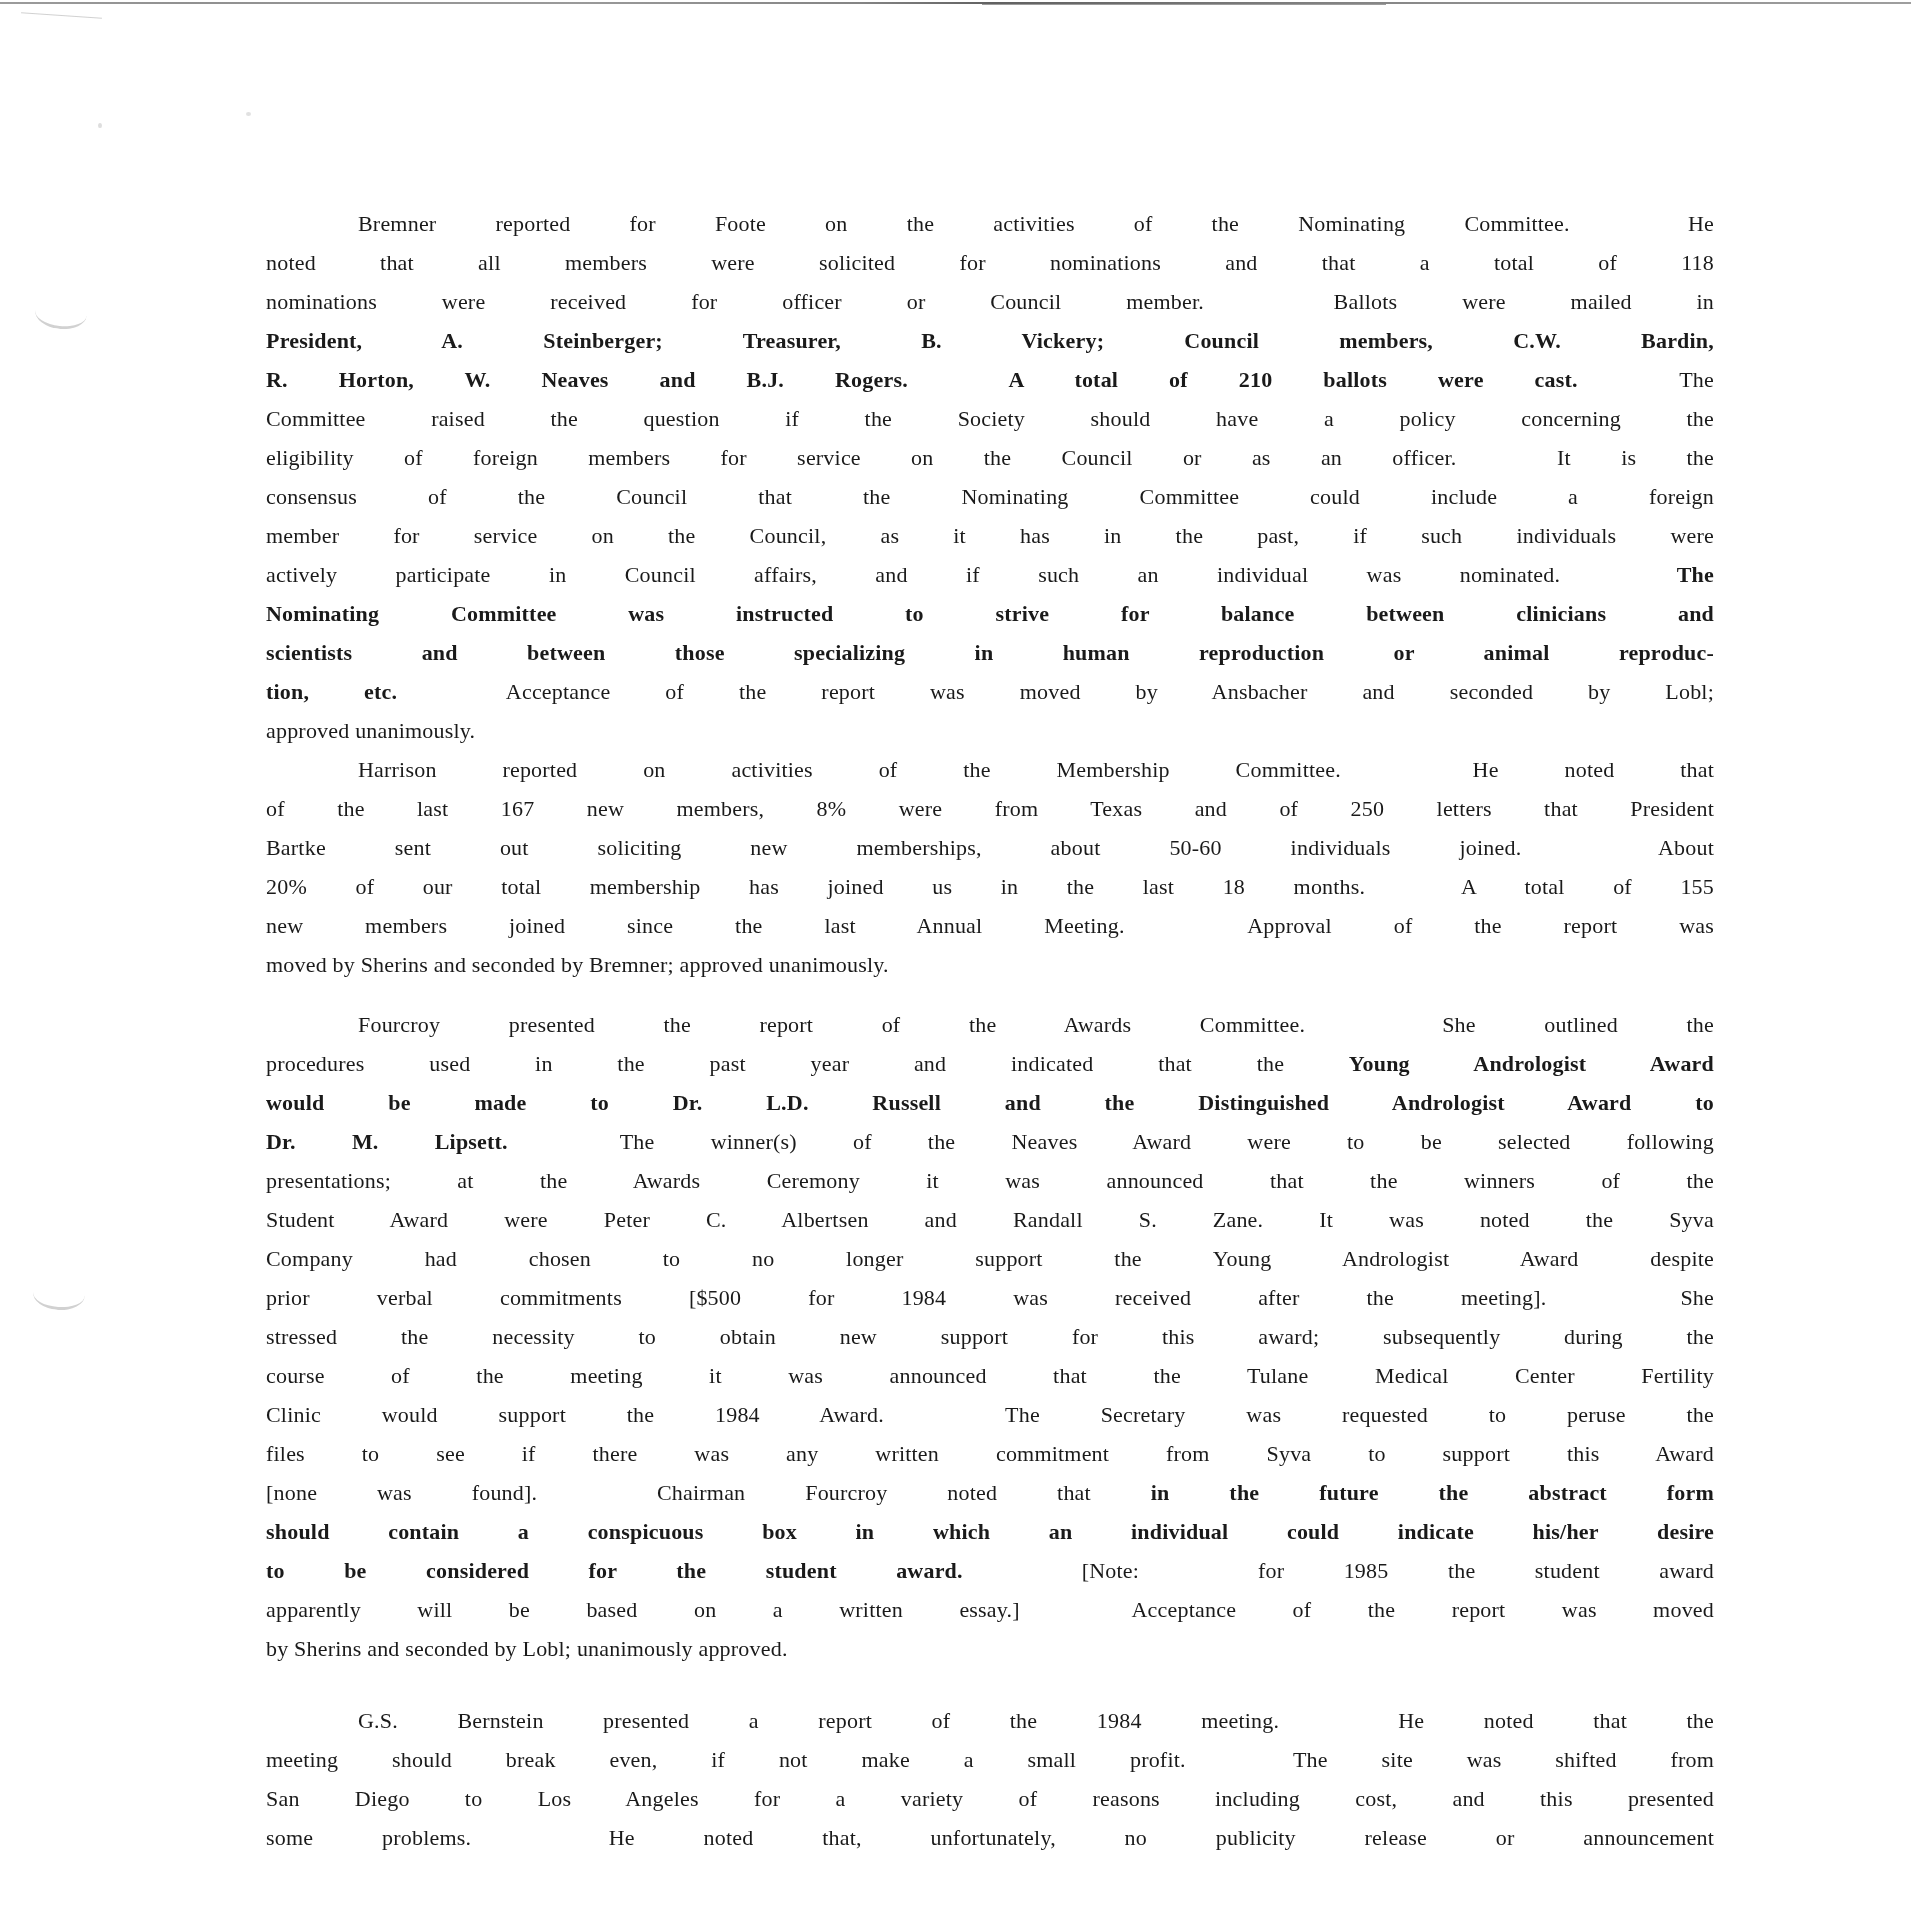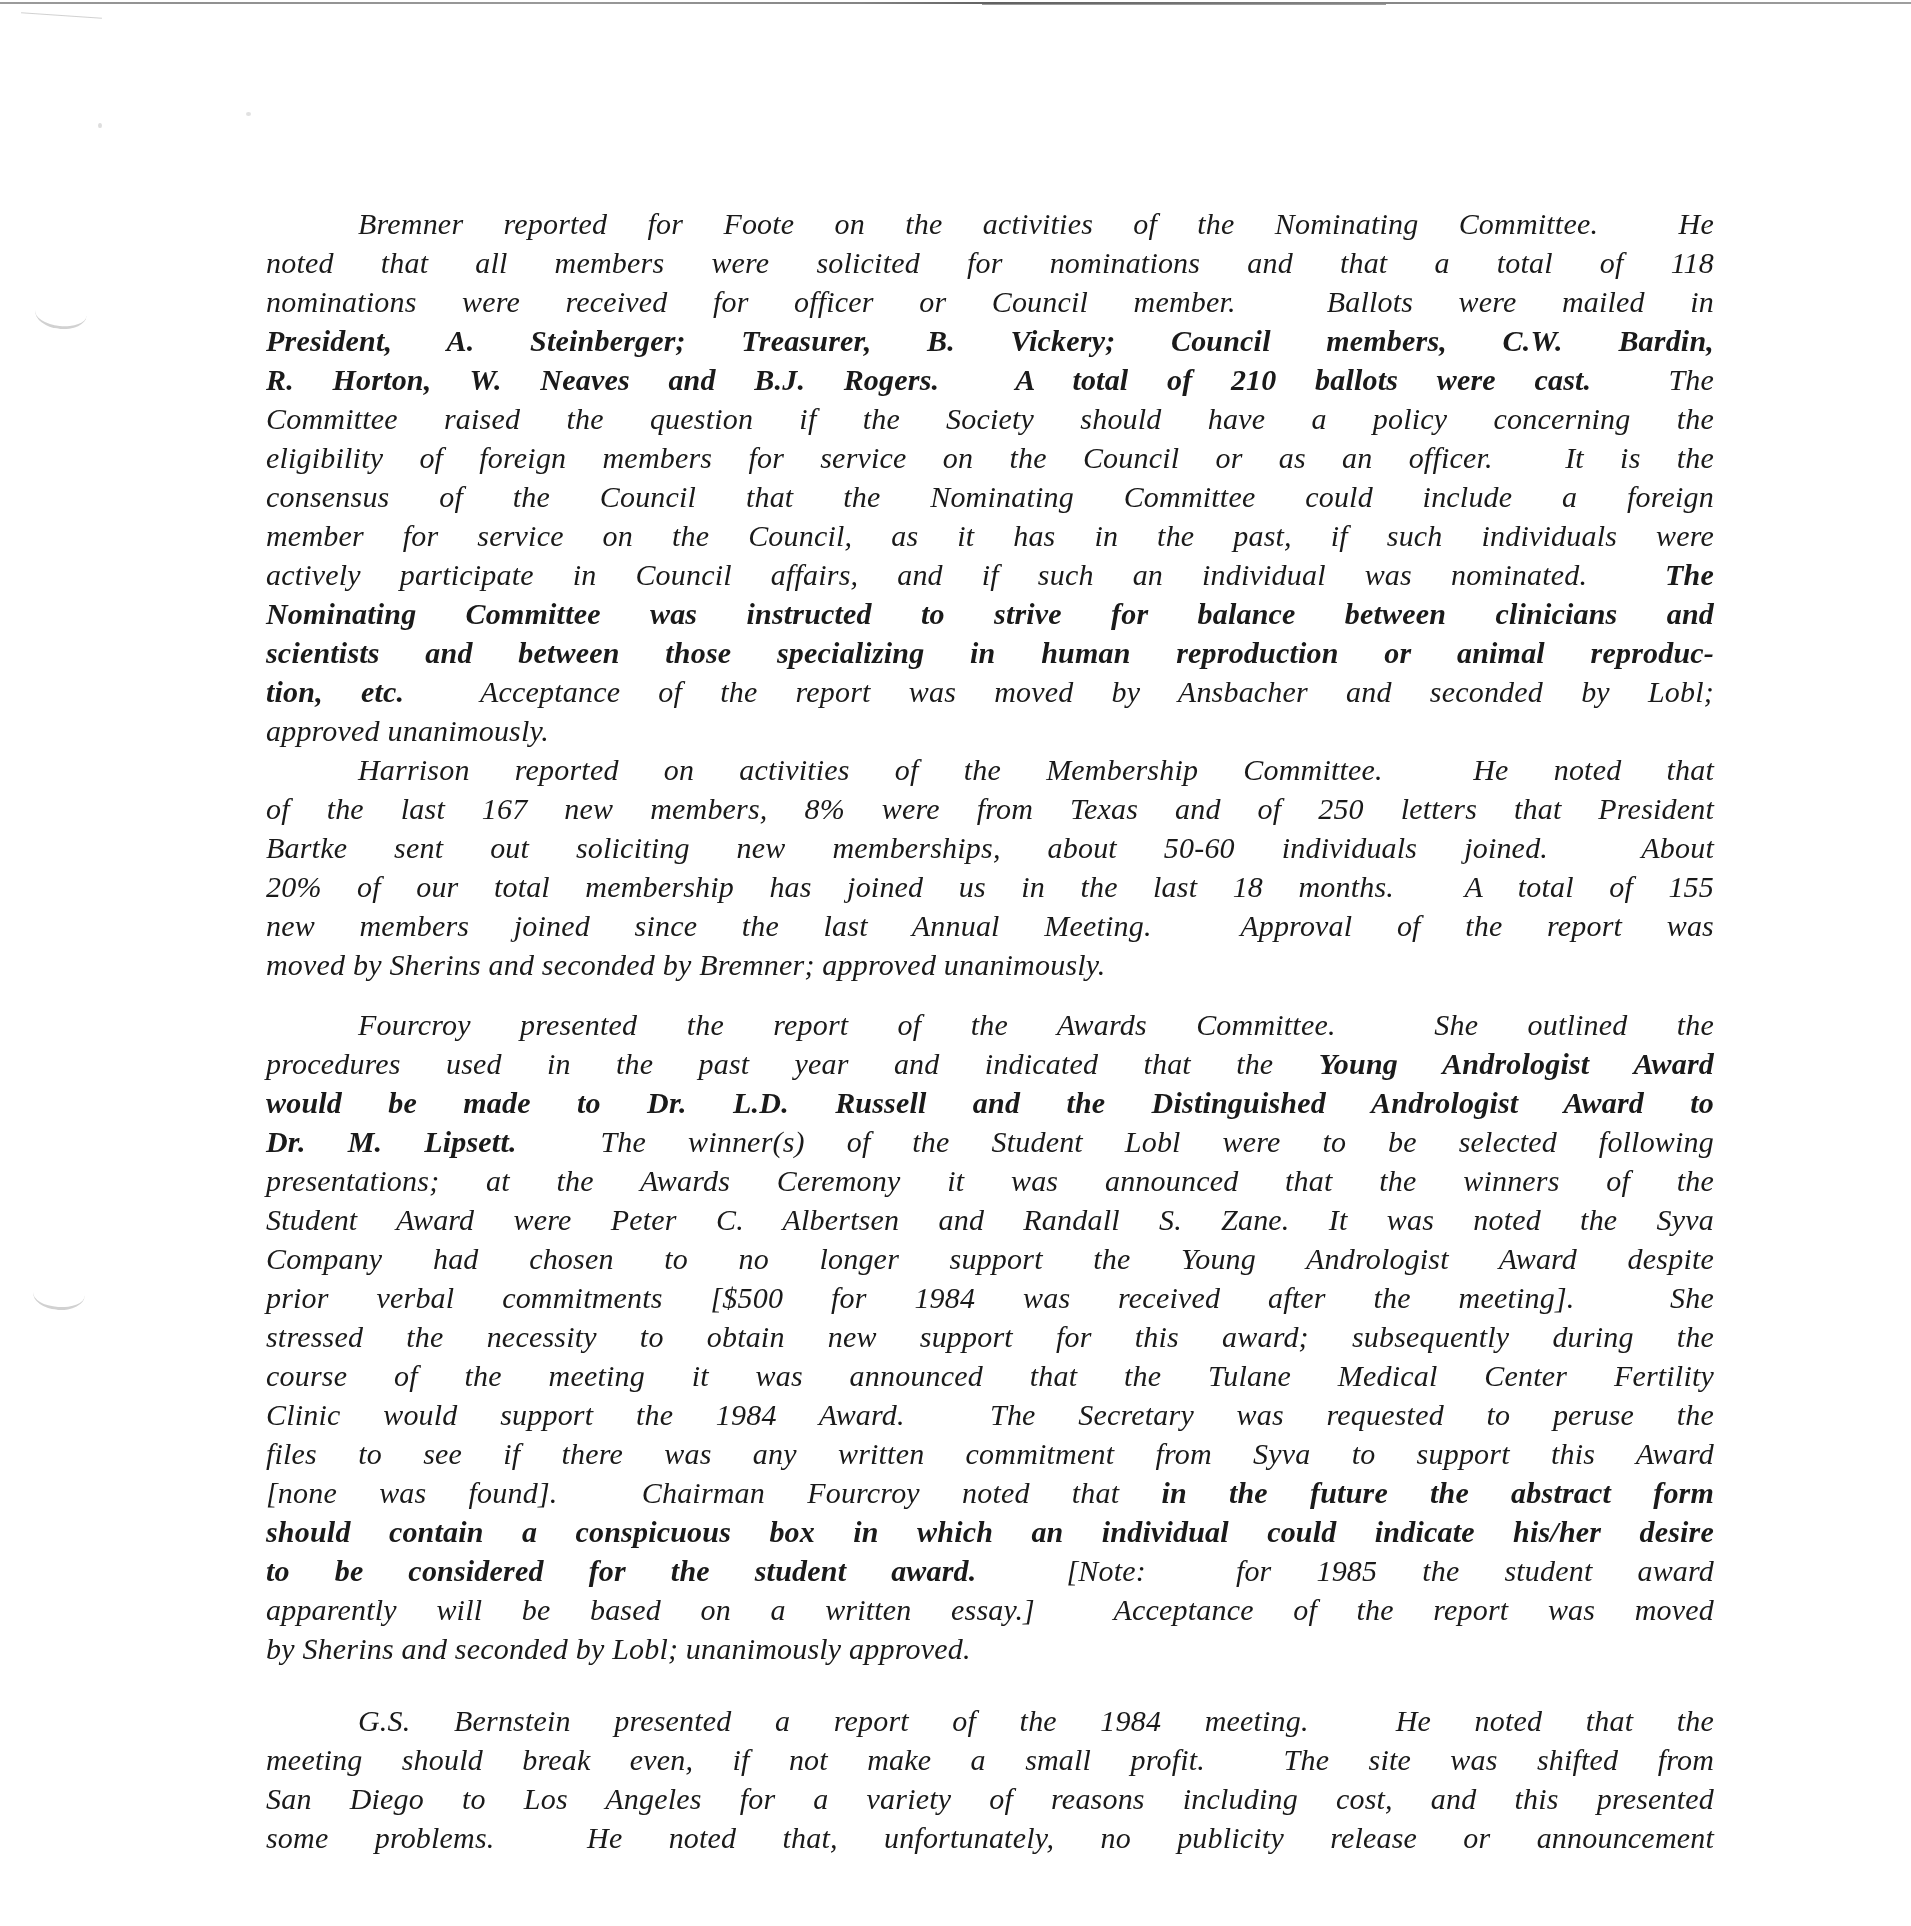--- a/index.html
+++ b/index.html
@@ -59,27 +59,26 @@
   #text-block {
     position: absolute;
     left: 266px;
     top: 204px;
     width: 1448px;
   }
   .para { margin: 0; }
   .para.gap-small { margin-top: 21px; }
   .para.gap-large { margin-top: 33px; }
   .line {
-    font-size: 30px;
+    font-size: 22px;
     line-height: 39px;
     text-align: justify;
     text-align-last: justify;
     white-space: pre-wrap;
     letter-spacing: 0.2px;
-    font-style: italic;
   }
   .line.pfirst { text-indent: 92px; }
   .line.plast {
     text-align: left;
     text-align-last: left;
   }
   .b { font-weight: bold; }
 </style>
 </head>
 <body>
@@ -115,21 +114,21 @@
         <div class="line"><span>of the last 167 new members, 8% were from Texas and of 250 letters that President</span></div>
         <div class="line"><span>Bartke sent out soliciting new memberships, about 50-60 individuals joined.  About</span></div>
         <div class="line"><span>20% of our total membership has joined us in the last 18 months.  A total of 155</span></div>
         <div class="line"><span>new members joined since the last Annual Meeting.  Approval of the report was</span></div>
         <div class="line plast"><span>moved by Sherins and seconded by Bremner; approved unanimously.</span></div>
       </div>
       <div class="para gap-small">
         <div class="line pfirst"><span>Fourcroy presented the report of the Awards Committee.  She outlined the</span></div>
         <div class="line"><span>procedures used in the past year and indicated that the </span><span class="b">Young Andrologist Award</span></div>
         <div class="line"><span class="b">would be made to Dr. L.D. Russell and the Distinguished Andrologist Award to</span></div>
-        <div class="line"><span class="b">Dr. M. Lipsett.</span><span>  The winner(s) of the Student Lobl were to be selected following</span></div>
+        <div class="line"><span class="b">Dr. M. Lipsett.</span><span>  The winner(s) of the Neaves Award were to be selected following</span></div>
         <div class="line"><span>presentations; at the Awards Ceremony it was announced that the winners of the</span></div>
         <div class="line"><span>Student Award were Peter C. Albertsen and Randall S. Zane. It was noted the Syva</span></div>
         <div class="line"><span>Company had chosen to no longer support the Young Andrologist Award despite</span></div>
         <div class="line"><span>prior verbal commitments [$500 for 1984 was received after the meeting].  She</span></div>
         <div class="line"><span>stressed the necessity to obtain new support for this award; subsequently during the</span></div>
         <div class="line"><span>course of the meeting it was announced that the Tulane Medical Center Fertility</span></div>
         <div class="line"><span>Clinic would support the 1984 Award.  The Secretary was requested to peruse the</span></div>
         <div class="line"><span>files to see if there was any written commitment from Syva to support this Award</span></div>
         <div class="line"><span>[none was found].  Chairman Fourcroy noted that </span><span class="b">in the future the abstract form</span></div>
         <div class="line"><span class="b">should contain a conspicuous box in which an individual could indicate his/her desire</span></div>

